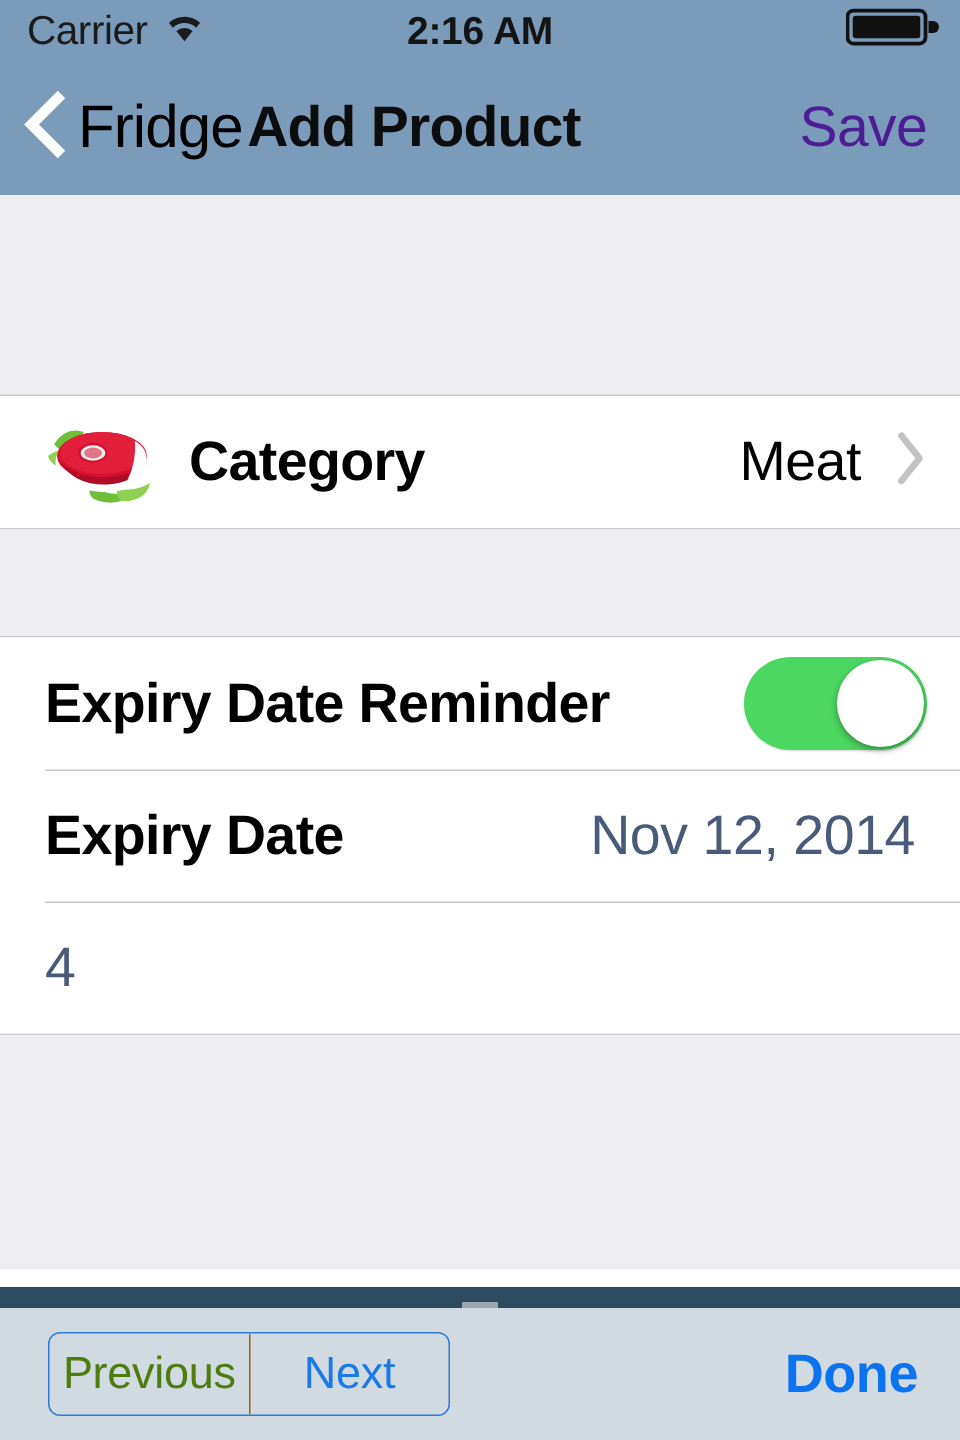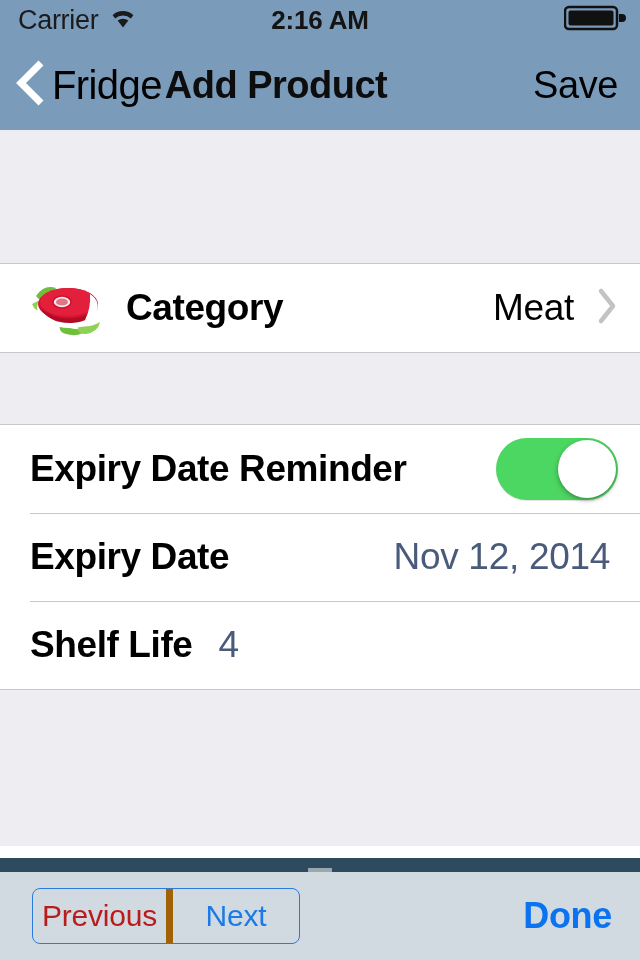--- a/index.html
+++ b/index.html
@@ -35,21 +35,21 @@
   }
   .nav-back-label{ font-size:40px; color:#000000; letter-spacing:-0.6px; }
   .nav-title{
     position:absolute; left:0; top:0; width:552px; height:90px;
     display:flex; align-items:center; justify-content:center;
     font-size:38px; font-weight:bold; color:#0d0d0d; letter-spacing:-0.5px;
   }
   .nav-save{
     position:absolute; right:22px; top:0; height:90px;
     display:flex; align-items:center;
-    font-size:38px; color:#000000; letter-spacing:-0.4px; cursor:pointer;
+    font-size:38px; color:#4c1d95; letter-spacing:-0.4px; cursor:pointer;
   }
 
   
   .tableview{ position:absolute; top:130px; left:0; width:640px; height:730px; background:#eeeef2; }
   .gap{ background:#eeeef2; width:640px; }
   .section{ background:#ffffff; width:640px; border-top:1px solid #c8c7cc; border-bottom:1px solid #c8c7cc; }
   .row{ position:relative; width:640px; background:#ffffff; display:flex; align-items:center; }
   .row + .row .sep{ position:absolute; top:0; left:30px; right:0; height:1px; background:#c8c7cc; }
 
   .lbl{ font-size:37px; font-weight:bold; color:#000000; letter-spacing:-0.4px; }
@@ -101,22 +101,22 @@
   }
   .segmented{
     position:absolute; left:32px; top:16px; height:56px;
     display:flex; border:1px solid #2b7bdc; border-radius:8px; overflow:hidden;
   }
   .seg{
     display:flex; align-items:center; justify-content:center;
     padding:0 28px; font-size:30px; letter-spacing:-0.2px; cursor:pointer;
     background:transparent;
   }
-  .seg.prev{ color:#b91c1c; width:133px; }
-  .seg.next{ color:#1a7ae8; width:133px; border-left:7px solid #a16207; }
+  .seg.prev{ color:#4d7c0f; width:133px; }
+  .seg.next{ color:#1a7ae8; width:133px; border-left:1px solid #a16207; }
   .done{
     position:absolute; right:28px; top:16px; height:56px;
     display:flex; align-items:center;
     font-size:36px; font-weight:bold; color:#0b72f0; letter-spacing:-0.3px; cursor:pointer;
   }
 </style>
 </head>
 <body>
 
 <div id="phone">
@@ -205,21 +205,20 @@
           <span class="knob"></span>
         </span>
       </div>
       <div class="row row-exp">
         <span class="sep"></span>
         <span class="lbl">Expiry Date</span>
         <span class="val-blue exp-value">Nov 12, 2014</span>
       </div>
       <div class="row row-shelf">
         <span class="sep"></span>
-        <span class="lbl">Shelf Life</span>
         <span class="val-blue">4</span>
       </div>
     </div>
 
     <div class="gap" style="height:71px"></div>
   </div>
 
   <div class="kb-top-white"></div>
   <div class="kb-darkbar"></div>
   <div class="kb-nub"></div>

